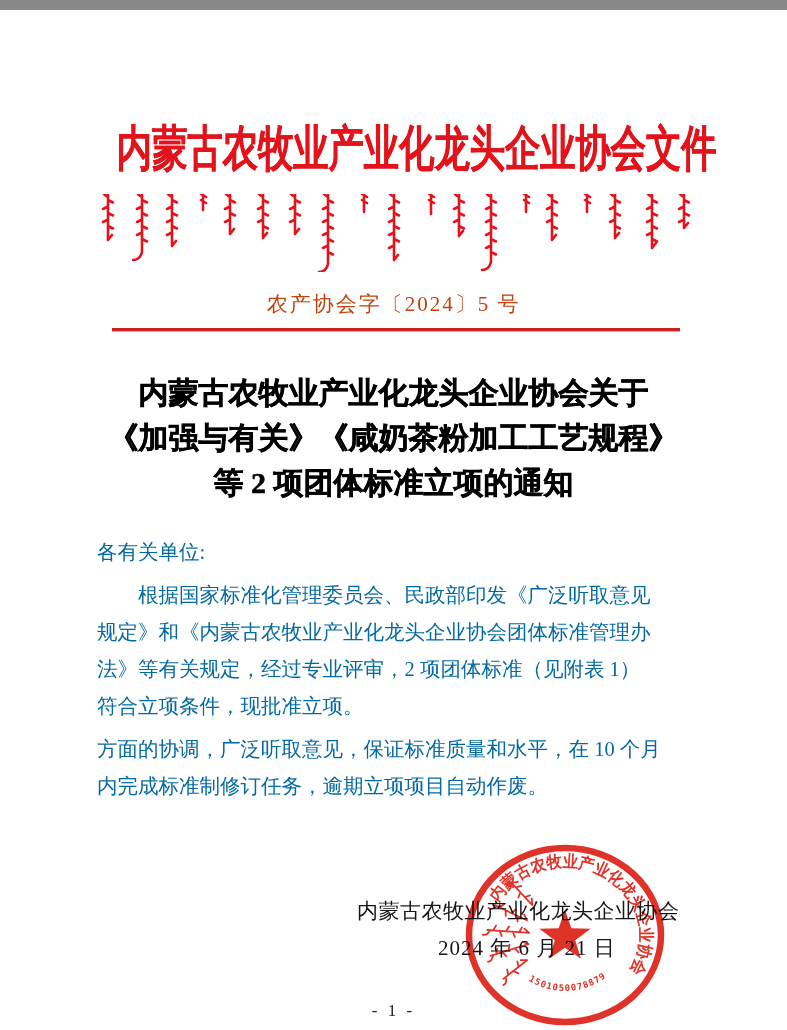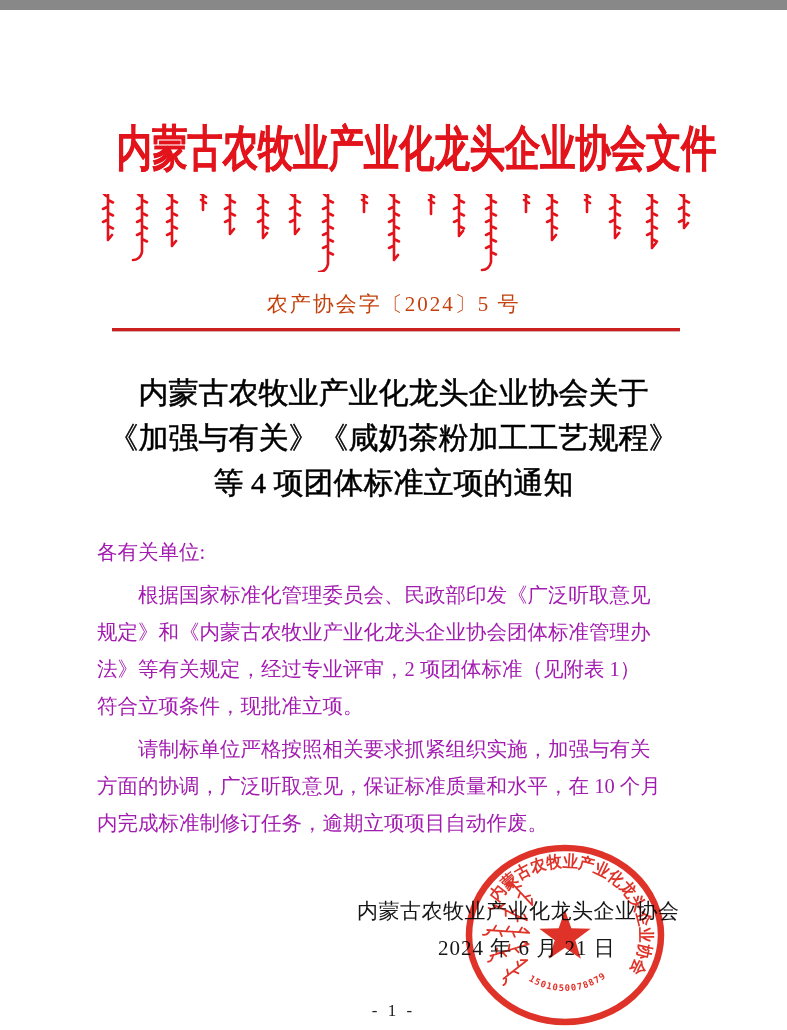--- a/index.html
+++ b/index.html
@@ -45,31 +45,31 @@
   }
   .red-line{
     position:absolute;left:112px;top:318px;width:568px;height:3px;
     background:var(--line-red);
     box-shadow:0 1px 0 rgba(160,20,20,.35);
   }
   .doc-title{
     position:absolute;top:360px;left:0;width:787px;
     text-align:center;
     font-size:30px;
-    font-weight:normal;
+    font-weight:bold;
     line-height:45px;
     color:#000;
     -webkit-text-stroke:0.5px #000;
     white-space:nowrap;
   }
   .body-block{
     position:absolute;left:97px;top:524px;width:600px;
     font-size:20.5px;
     line-height:37px;
-    color:#a21caf;
+    color:#0369a1;
   }
   .body-block .line{white-space:nowrap;}
   .body-block .line.indent{text-indent:41px;}
   .body-block .para{margin-top:6px;}
   .sign-org{
     position:absolute;left:357px;top:887px;
     font-size:21px;letter-spacing:0.5px;white-space:nowrap;
   }
   .sign-date{
     position:absolute;left:438px;top:924px;
@@ -154,34 +154,33 @@
       </g>
     </svg>
 
   <div class="doc-number">农产协会字〔2024〕5 号</div>
 
   <div class="red-line"></div>
 
   <div class="doc-title" id="doc-title">
       <div>内蒙古农牧业产业化龙头企业协会关于</div>
       <div>《加强与有关》《咸奶茶粉加工工艺规程》</div>
-      <div>等 4 项团体标准立项的通知</div>
+      <div>等 2 项团体标准立项的通知</div>
     </div>
 
   <div class="body-block">
     <div class="line">各有关单位:</div>
     <div id="paragraphs">
         <div class="para">
           <div class="line indent">根据国家标准化管理委员会、民政部印发《广泛听取意见</div>
           <div class="line">规定》和《内蒙古农牧业产业化龙头企业协会团体标准管理办</div>
           <div class="line">法》等有关规定，经过专业评审，2 项团体标准（见附表 1）</div>
           <div class="line">符合立项条件，现批准立项。</div>
         </div>
         <div class="para">
-          <div class="line indent">请制标单位严格按照相关要求抓紧组织实施，加强与有关</div>
           <div class="line">方面的协调，广泛听取意见，保证标准质量和水平，在 10 个月</div>
           <div class="line">内完成标准制修订任务，逾期立项项目自动作废。</div>
         </div>
       </div>
   </div>
 
   <div class="sign-org">内蒙古农牧业产业化龙头企业协会</div>
   <div class="sign-date">2024 年 6 月 21 日</div>
 
   <svg class="seal" width="206" height="190" viewBox="0 0 206 190">

